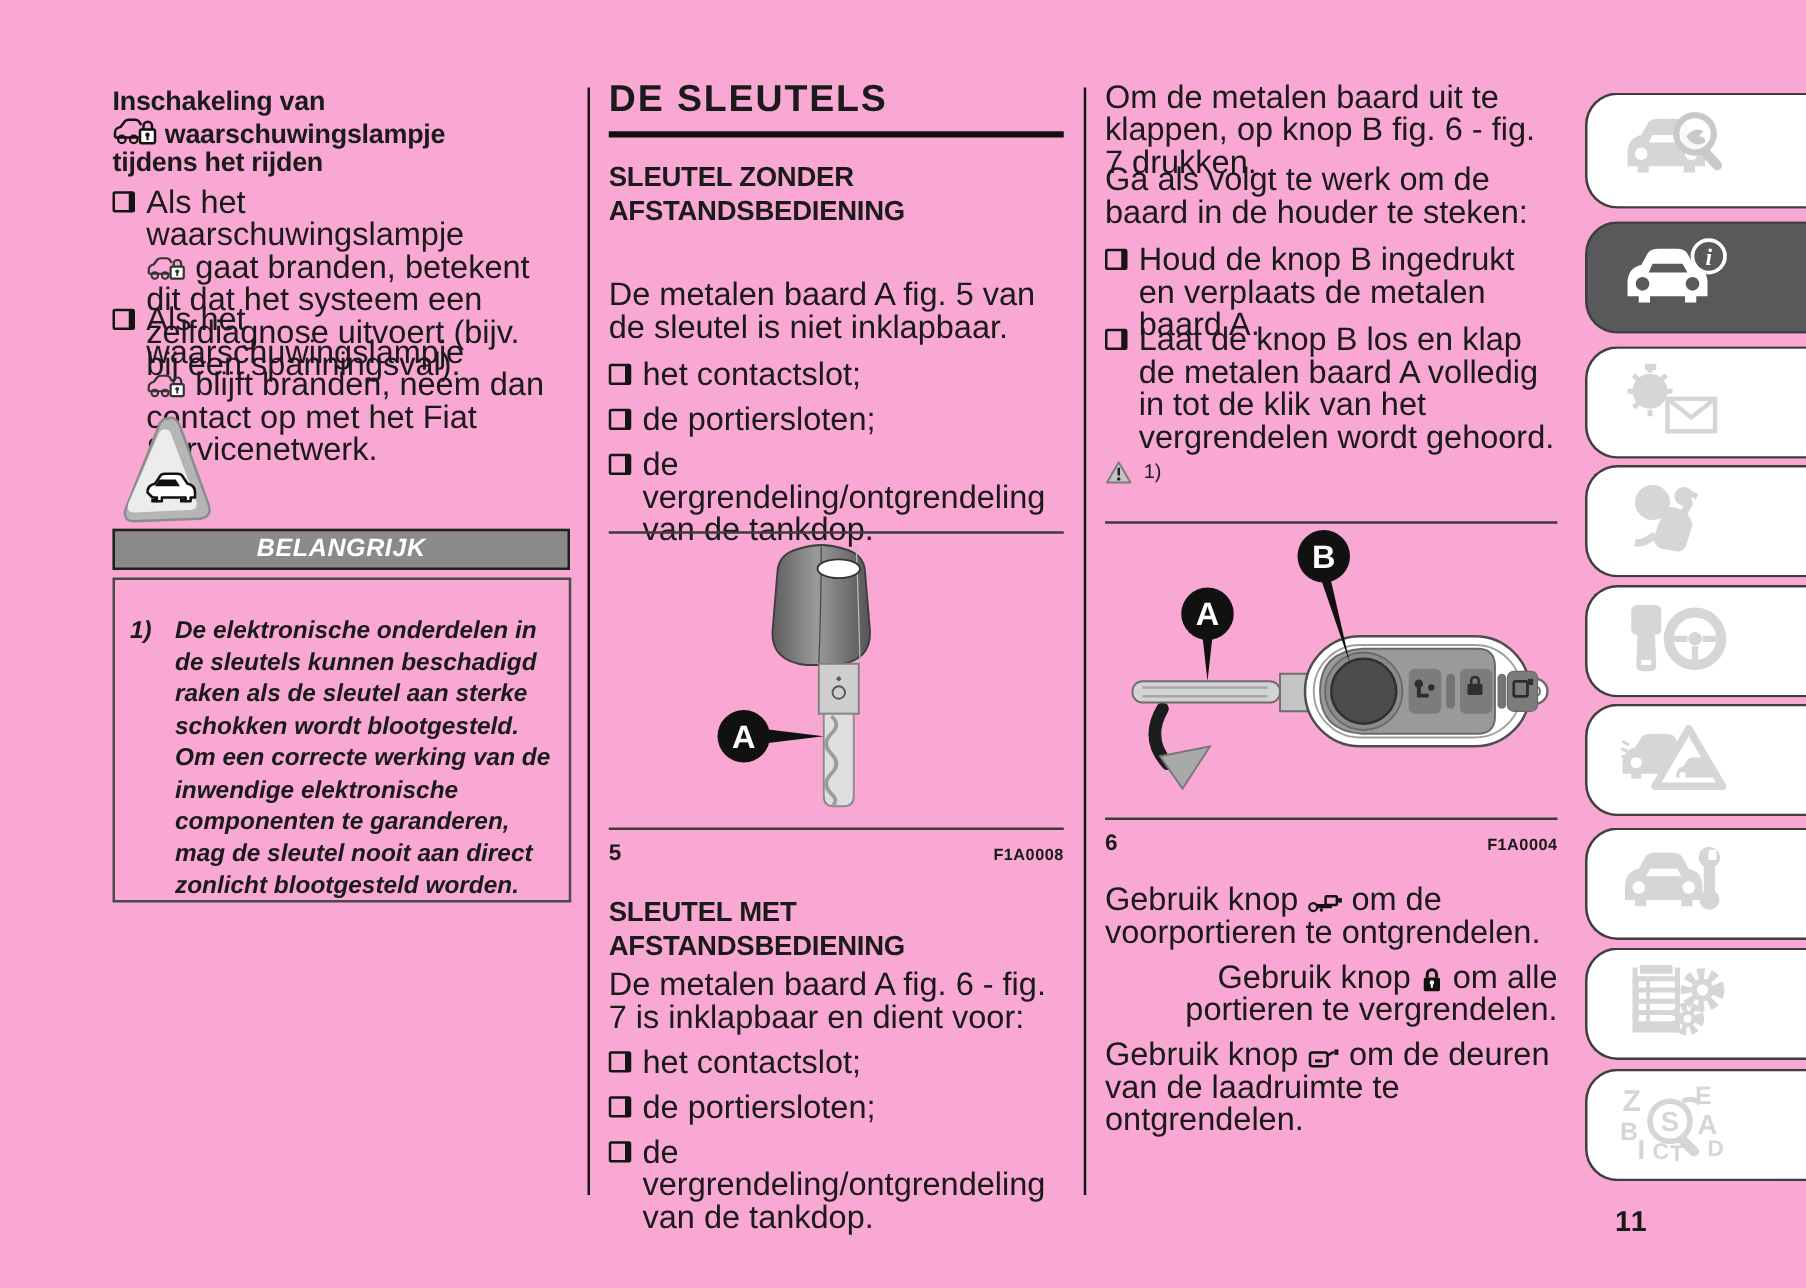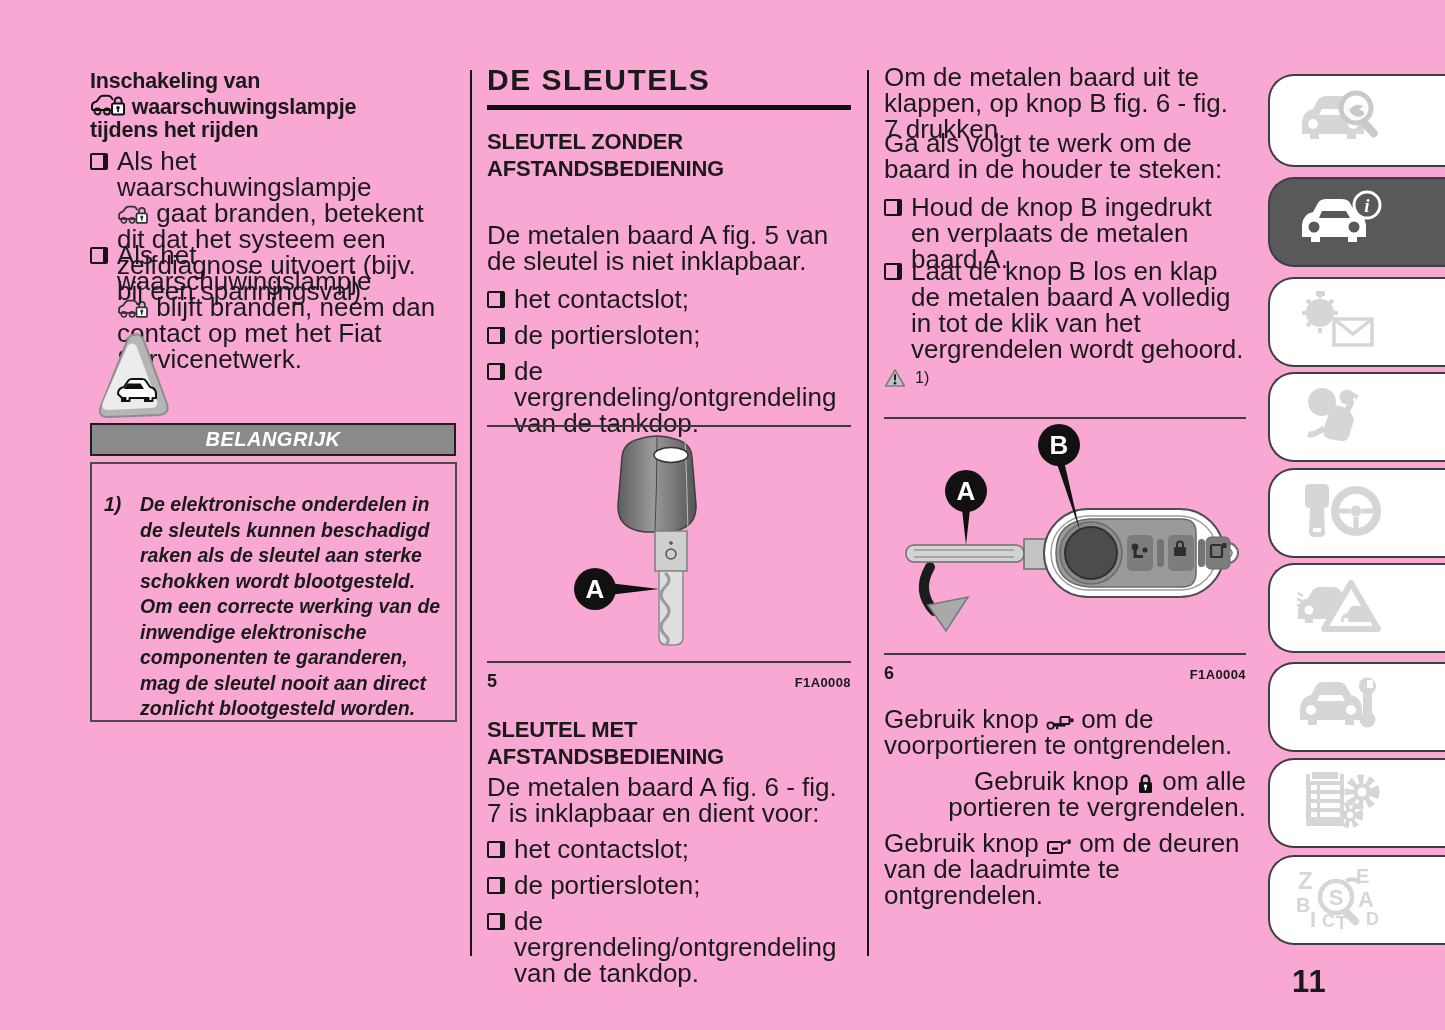--- a/index.html
+++ b/index.html
@@ -31,21 +31,21 @@
   .figcap{display:flex;justify-content:space-between;align-items:baseline;margin-top:8px;}
   .fignum{font-size:18px;font-weight:700;}
   .figcode{font-size:13px;font-weight:700;letter-spacing:.4px;}
   
   .inline-icon{display:inline-block;vertical-align:-4px;line-height:0;}
   
   .tab{position:absolute;left:1268px;width:190px;height:90px;background:#fff;
        border:2.5px solid #3e3e3e;border-right:none;border-radius:26px 0 0 26px;
        display:flex;align-items:center;padding-left:24px;box-sizing:border-box;}
   .tab.active{background:#58595b;}
-  .pageno{font-size:31px;font-weight:900;letter-spacing:1px;}
+  .pageno{font-size:23px;font-weight:900;letter-spacing:1px;}
 </style>
 </head>
 <body>
 
 <div id="page">
 
   <div class="abs" style="left:90px;top:70px;width:366px;height:890px;">
 
     <h2 class="h-left abs" style="left:0;top:0;width:380px;">
       <span>Inschakeling van</span><br>

